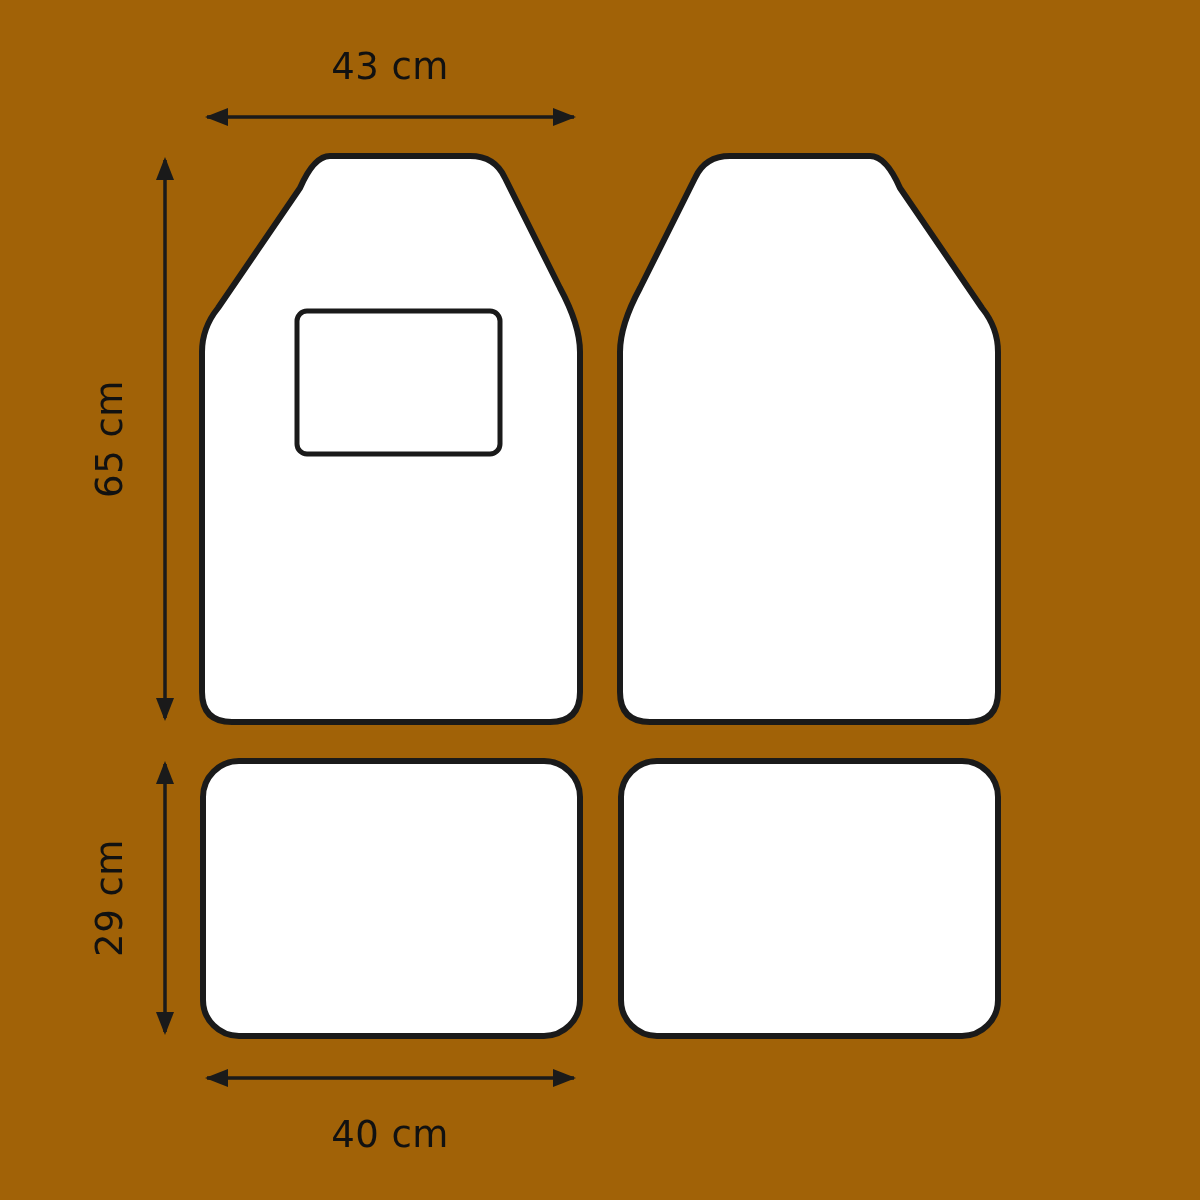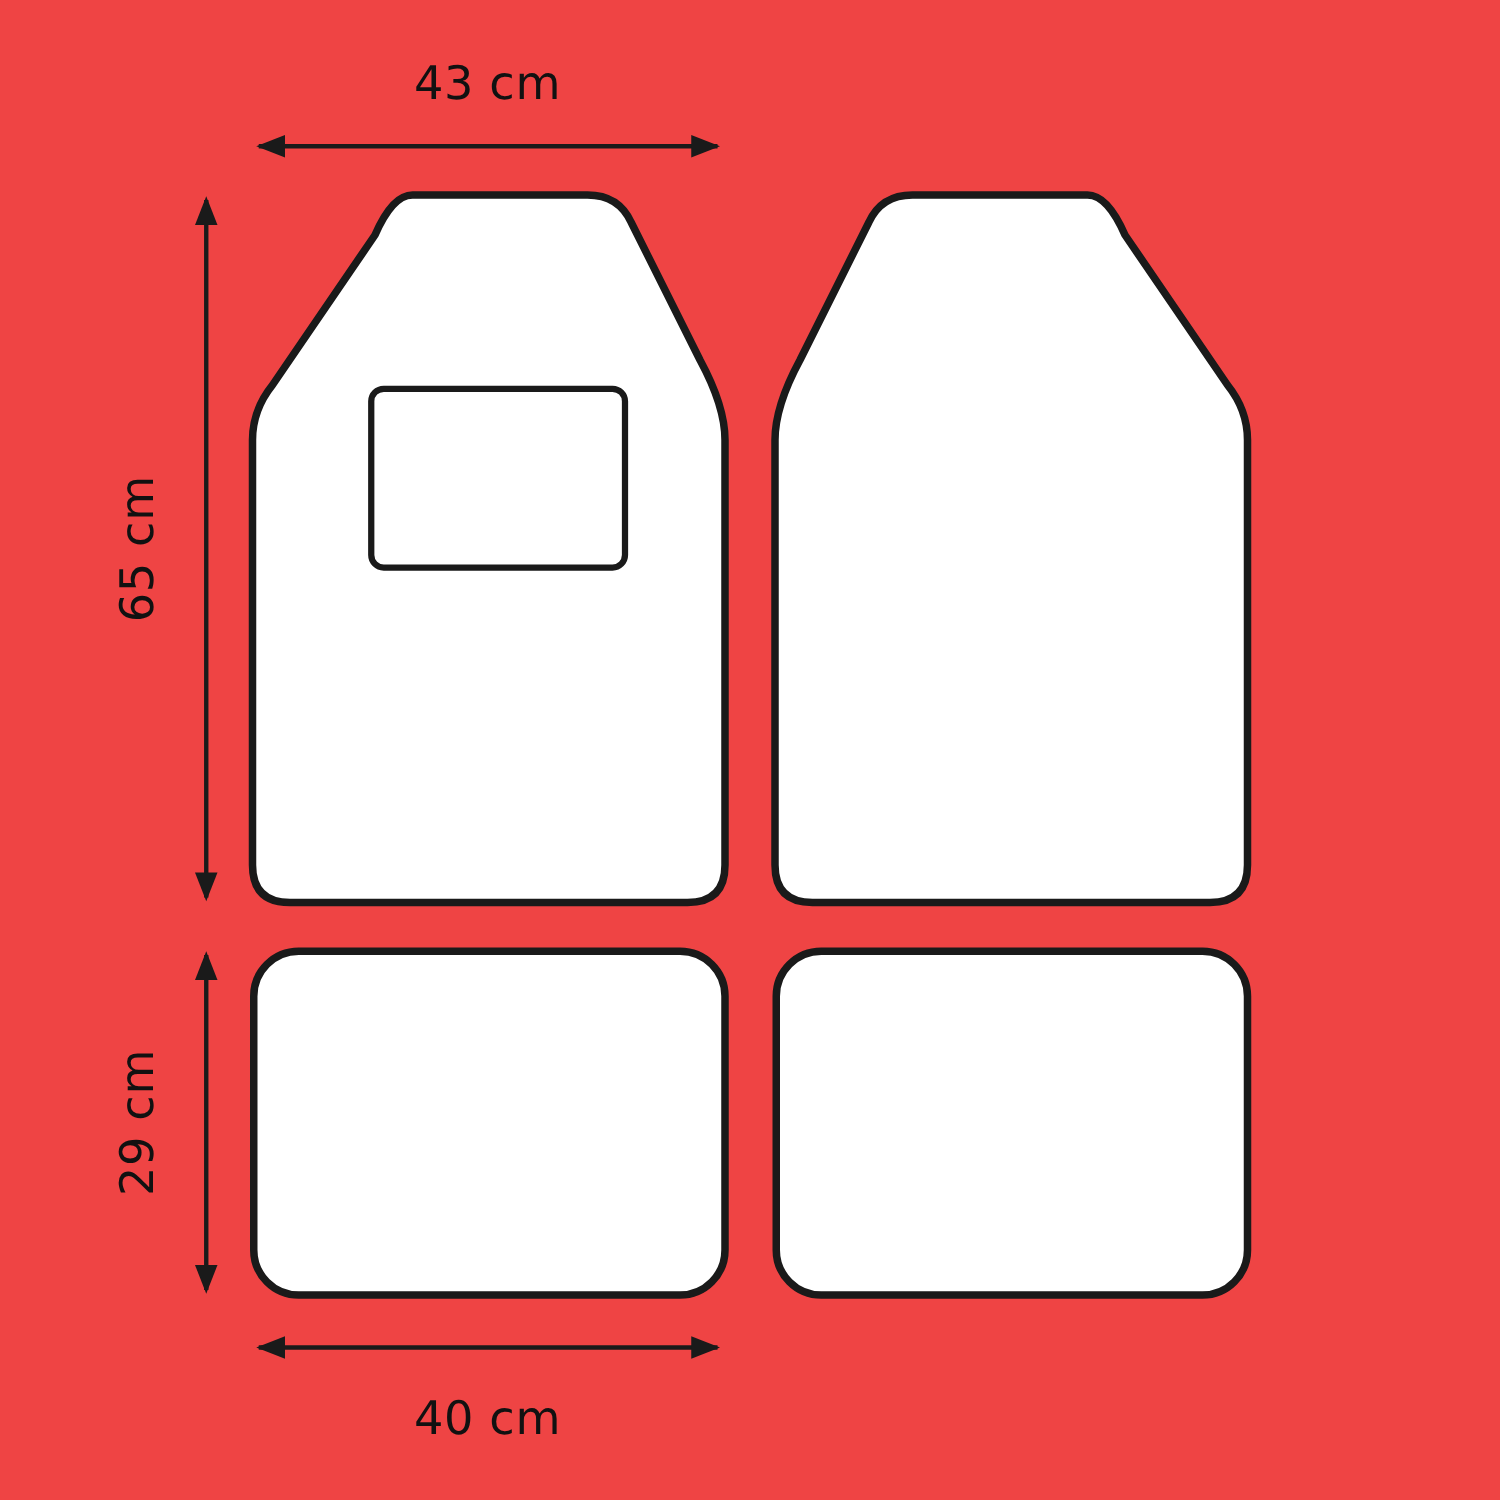--- a/index.html
+++ b/index.html
@@ -10,21 +10,21 @@
   body {
     width: 1200px;
     height: 1200px;
     font-family: "DejaVu Sans", sans-serif;
     overflow: hidden;
   }
   #diagram-root {
     position: relative;
     width: 1200px;
     height: 1200px;
-    background: #ef4444;
+    background: #a16207;
   }
   svg.diagram {
     display: block;
     width: 1200px;
     height: 1200px;
   }
   .mat-shape {
     fill: #ffffff;
     stroke: #1a1a1a;
     stroke-width: 6;

